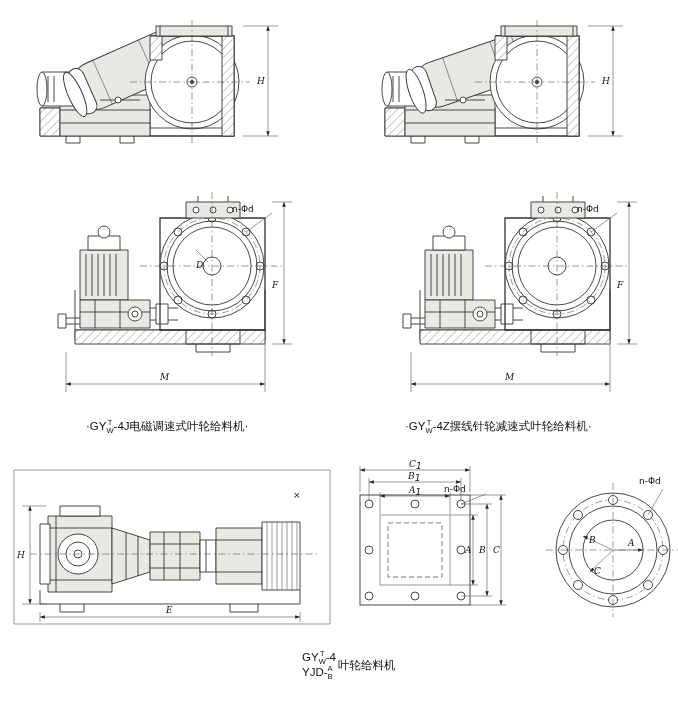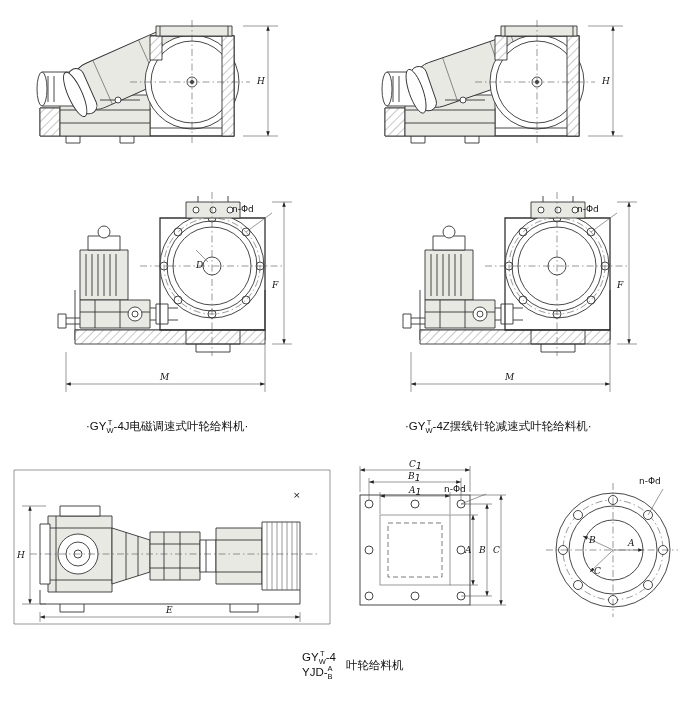--- a/index.html
+++ b/index.html
@@ -436,17 +436,17 @@
 <div class="cap" style="left:405px; top:419px;">
   <span>·</span><span>GY</span><span class="stack"><span>T</span><span>W</span></span><span>-4Z</span><span>摆线针轮减速式叶轮给料机</span><span>·</span>
 </div>
 
 <div class="cap" style="left:302px; top:650px; line-height:1.05;">
   <div style="display:flex;align-items:center;">
     <span style="display:inline-block;">
       <span style="display:block;"><span>GY</span><span class="stack"><span>T</span><span>W</span></span><span>-4</span></span>
       <span style="display:block;"><span>YJD-</span><span class="stack"><span>A</span><span>B</span></span></span>
     </span>
-    <span style="margin-left:10px;">叶轮给料机</span>
+    <span style="margin-left:2px;">叶轮给料机</span>
   </div>
 </div>
 
 </div>
 
 </body></html>

